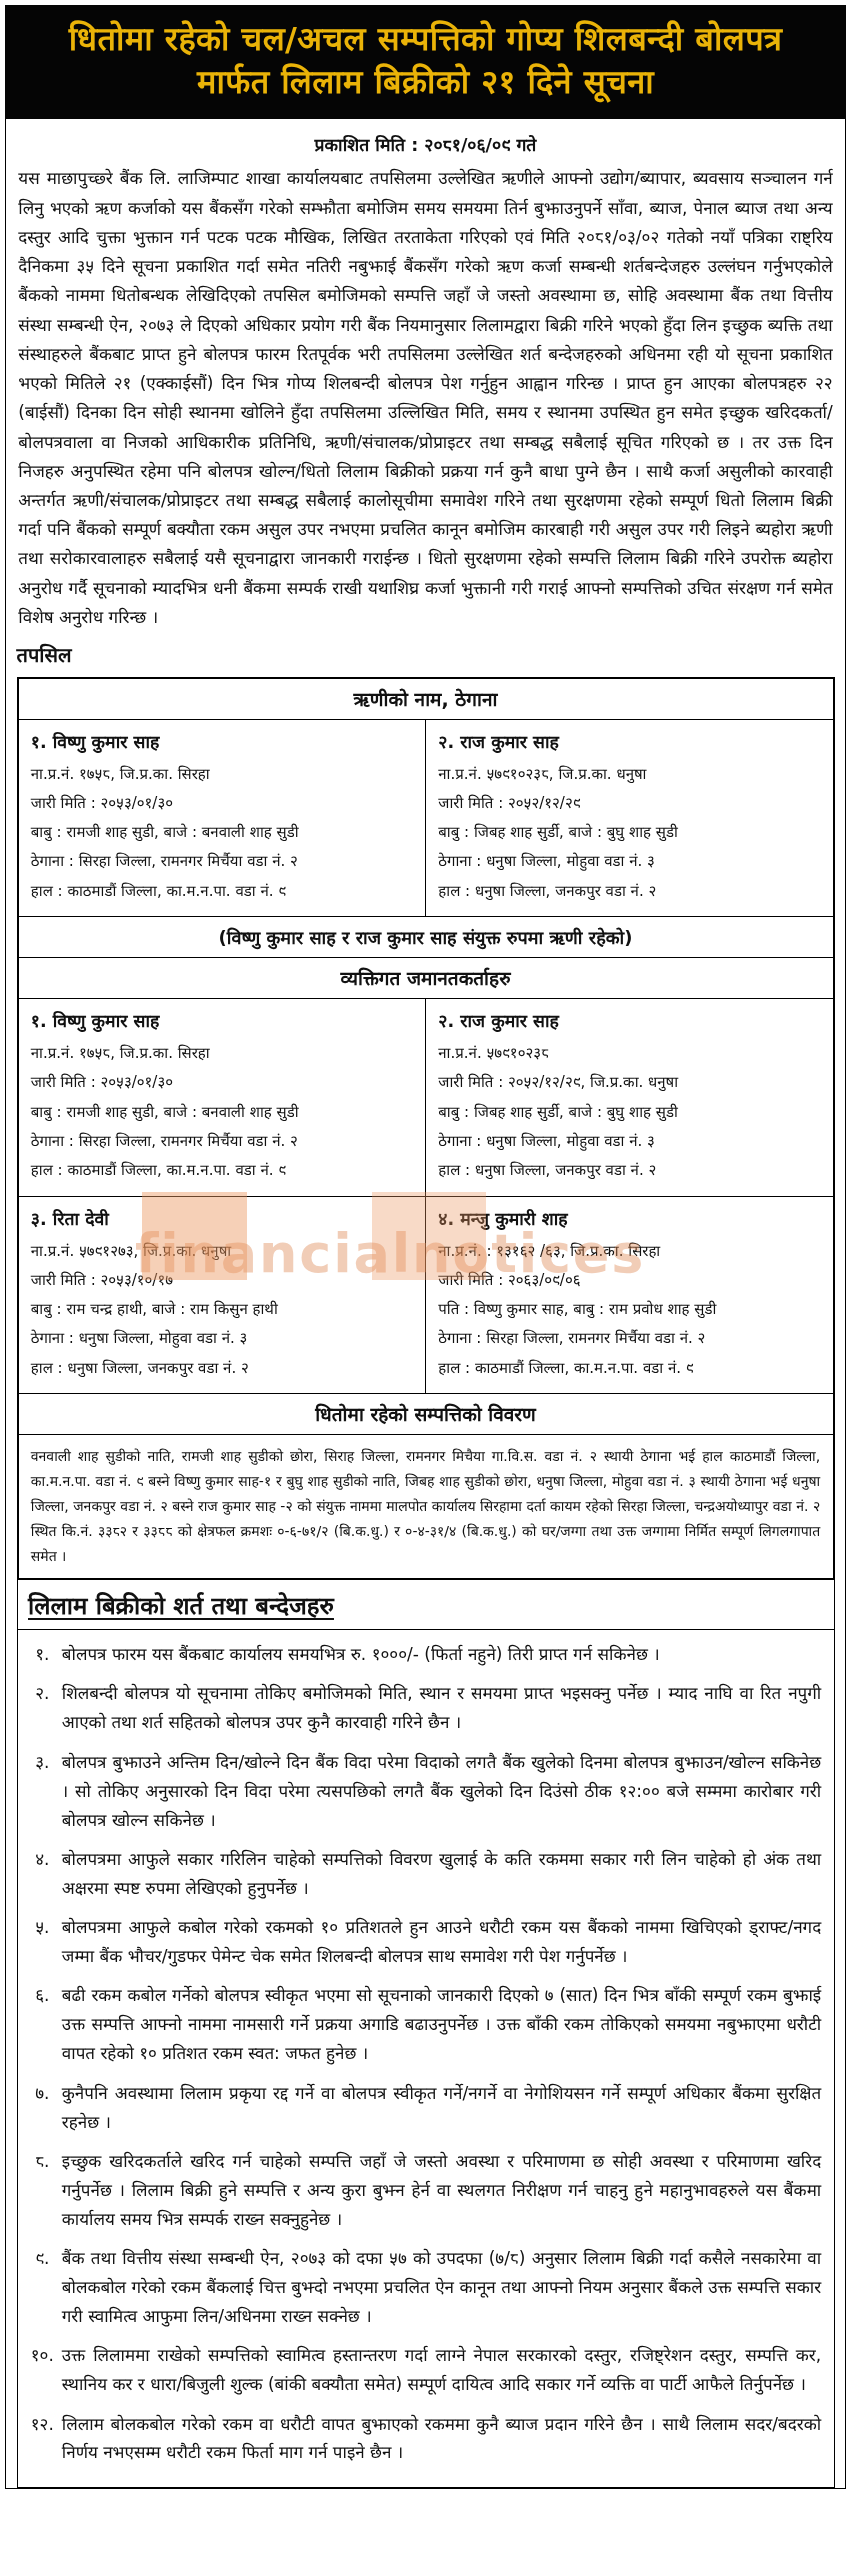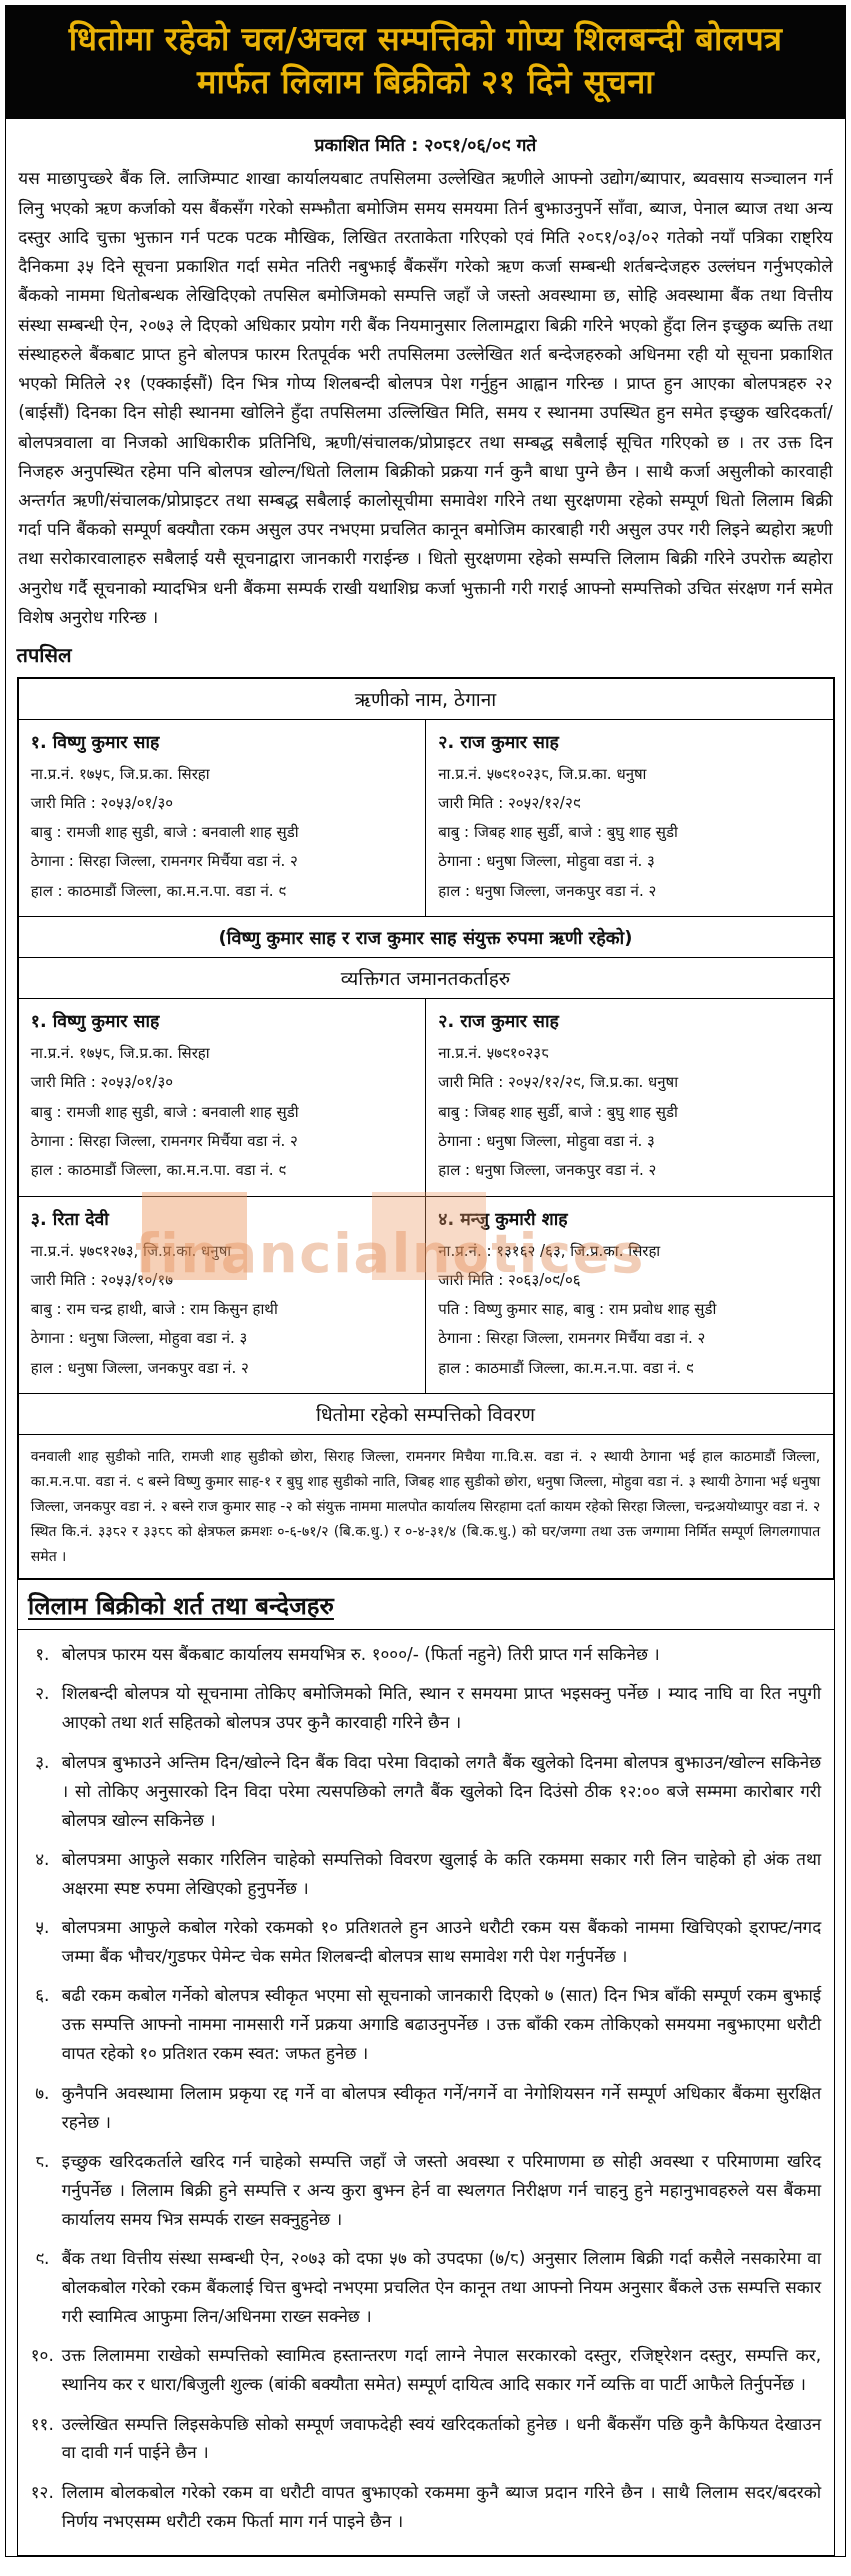--- a/index.html
+++ b/index.html
@@ -29,21 +29,21 @@
     margin:0 1.8px 8.8px 1.8px;
   }
   .tapsil{
     text-align:left; font-weight:bold; font-size:20px; margin:7px 0 8.8px 0;
   }
 
   
   table.dtable{width:100%; border-collapse:collapse; border:2.6px solid #000;}
   table.dtable td{border:1.8px solid #000; vertical-align:top;}
   td.sechead{
-    text-align:center; font-weight:normal; font-size:19px;
+    text-align:center; font-weight:bold; font-size:19px;
     padding:7px 5.3px; border-top:2.6px solid #000; border-bottom:2.6px solid #000;
   }
   td.cell{width:50%; padding:8.8px 12.3px 10.5px 12.3px;margin-top:23px;}
   .cname{font-weight:bold; font-size:17.6px; margin-bottom:7px;}
   .cline{font-size:15px; line-height:1.95;}
   td.jointnote{
     text-align:center; font-weight:bold; font-size:18px; padding:8px 5.3px;
     border-top:2.6px solid #000; border-bottom:2.6px solid #000;
   }
   td.propcell{padding:8.8px 12.3px;}
@@ -238,24 +238,20 @@
         <div class="term">
           <span class="tnum">९.</span>
           <span class="ttext">बैंक तथा वित्तीय संस्था सम्बन्धी ऐन, २०७३ को दफा ५७ को उपदफा (७/८) अनुसार लिलाम बिक्री गर्दा कसैले नसकारेमा वा बोलकबोल गरेको रकम बैंकलाई चित्त बुझ्दो नभएमा प्रचलित ऐन कानून तथा आफ्नो नियम अनुसार बैंकले उक्त सम्पत्ति सकार गरी स्वामित्व आफुमा लिन/अधिनमा राख्न सक्नेछ ।</span>
         </div>
 
         <div class="term">
           <span class="tnum">१०.</span>
           <span class="ttext">उक्त लिलाममा राखेको सम्पत्तिको स्वामित्व हस्तान्तरण गर्दा लाग्ने नेपाल सरकारको दस्तुर, रजिष्ट्रेशन दस्तुर, सम्पत्ति कर, स्थानिय कर र धारा/बिजुली शुल्क (बांकी बक्यौता समेत) सम्पूर्ण दायित्व आदि सकार गर्ने व्यक्ति वा पार्टी आफैले तिर्नुपर्नेछ ।</span>
         </div>
 
-        <div class="term">
-          <span class="tnum">११.</span>
-          <span class="ttext">उल्लेखित सम्पत्ति लिइसकेपछि सोको सम्पूर्ण जवाफदेही स्वयं खरिदकर्ताको हुनेछ । धनी बैंकसँग पछि कुनै कैफियत देखाउन वा दावी गर्न पाईने छैन ।</span>
-        </div>
 
         <div class="term">
           <span class="tnum">१२.</span>
           <span class="ttext">लिलाम बोलकबोल गरेको रकम वा धरौटी वापत बुझाएको रकममा कुनै ब्याज प्रदान गरिने छैन । साथै लिलाम सदर/बदरको निर्णय नभएसम्म धरौटी रकम फिर्ता माग गर्न पाइने छैन ।</span>
         </div>
 
       </div>
     </div>
 
   </div>

